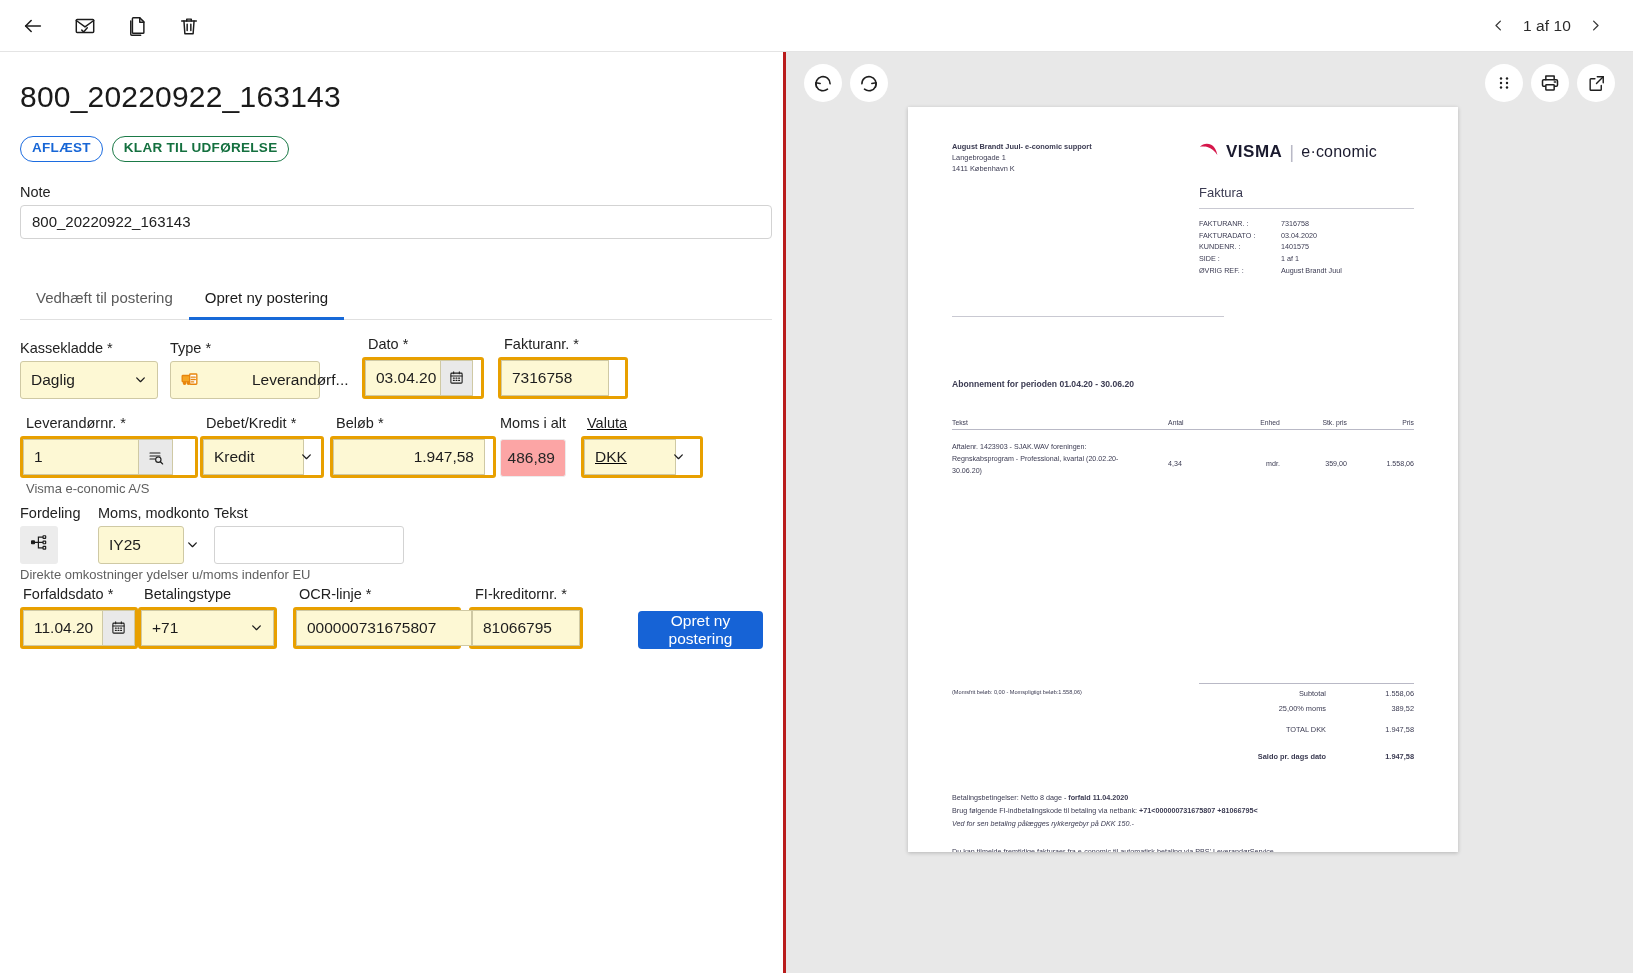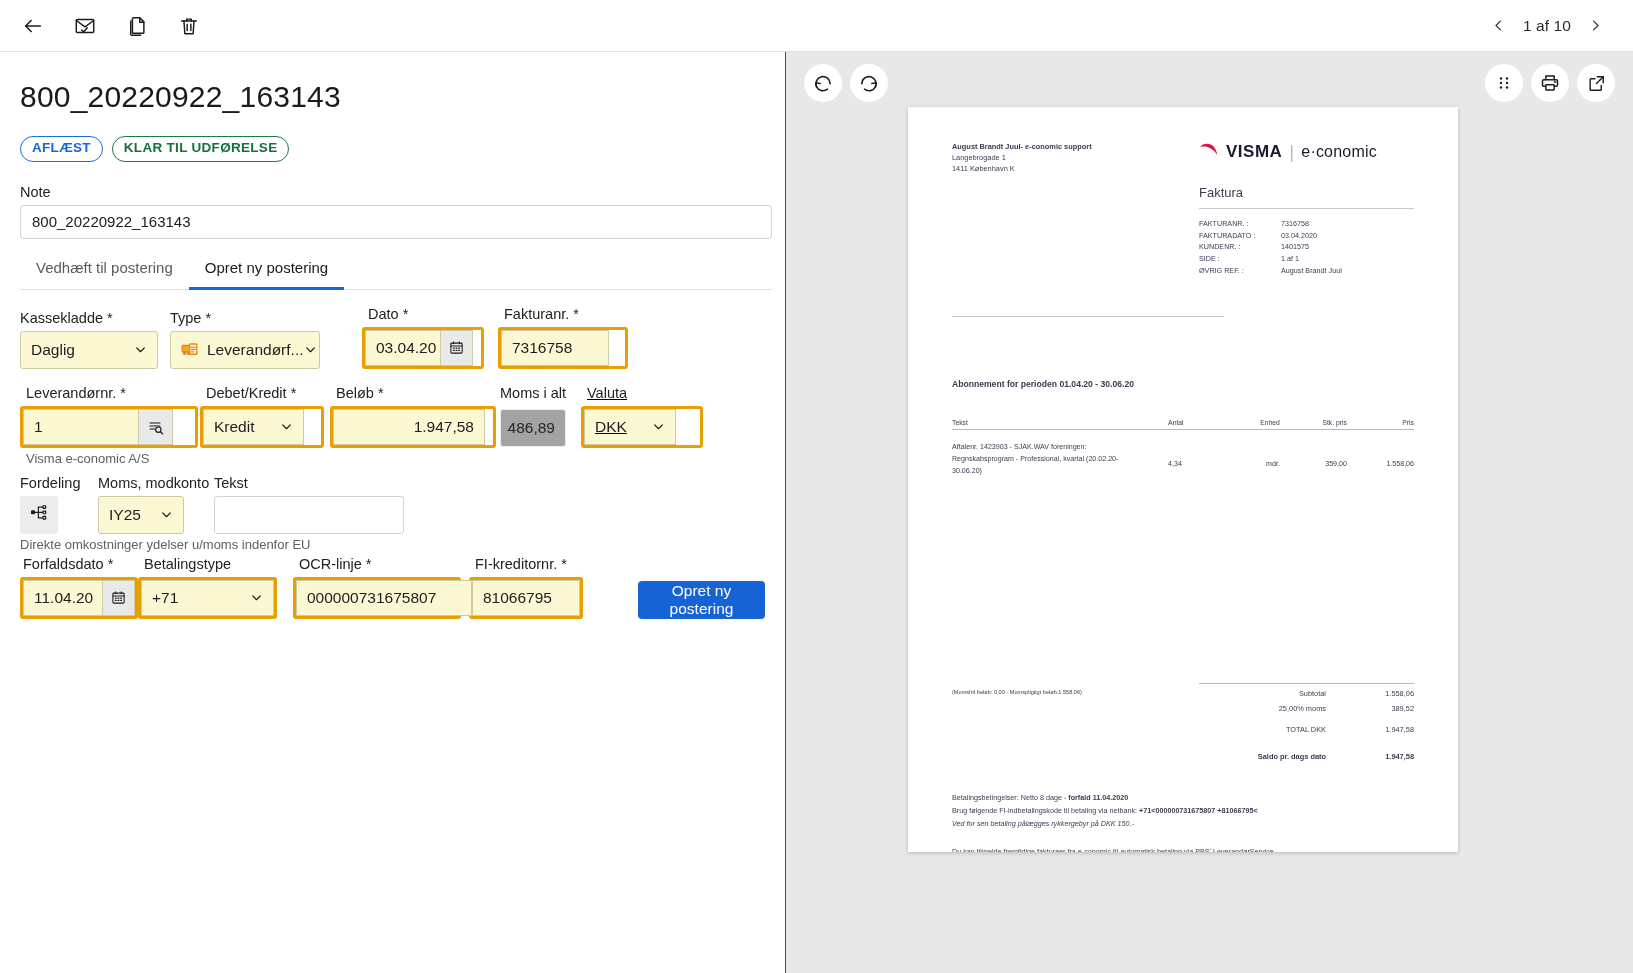--- a/index.html
+++ b/index.html
@@ -33,21 +33,21 @@
 
   
   .main { flex: 1 1 auto; display: flex; min-height: 0; }
 
   
   .leftpane {
     width: 786px; flex: 0 0 786px;
     padding: 22px 20px 0 20px;
     background: #fff;
     position: relative;
-    border-right: 1px solid #b91c1c;
+    border-right: 3px solid #b91c1c;
   }
   .doc-title {
     font-size: 30px; font-weight: 400; color: #1a1a1a;
     margin: 6px 0 22px 0; letter-spacing: .2px;
   }
   .badges { display: flex; gap: 9px; margin-bottom: 22px; }
   .badge {
     border-radius: 13px; padding: 3px 11px 4px 11px;
     font-size: 13.5px; font-weight: 700; letter-spacing: .3px;
     line-height: 1.25;
@@ -61,21 +61,21 @@
   }
   .note-input {
     width: 752px; height: 34px;
     border: 1px solid #d3d3d3; border-radius: 4px;
     padding: 0 11px; font-size: 15px; color: #202020;
     background: #fff;
     font-family: "Liberation Sans", sans-serif;
   }
 
   
-  .tabs { display: flex; gap: 0; margin-top: 14px; border-bottom: 1px solid #e0e0e0; width: 752px;}
+  .tabs { display: flex; gap: 0; margin-top: 44px; border-bottom: 1px solid #e0e0e0; width: 752px;}
   .tab {
     padding: 6px 16px 11px 16px; font-size: 15px; color: #5a5a5a; cursor: pointer;
     border-bottom: 3px solid transparent; margin-bottom: -1px;
   }
   .tab.active { color: #1a1a1a; border-bottom-color: #1769d8; }
 
   
   .rowblock { margin-top: 16px; }
   .frow { display: flex; align-items: flex-end; }
   .fgroup { display: flex; flex-direction: column; }
@@ -83,23 +83,24 @@
   
   .ctrl {
     background: #fdf8d4;
     border: 1px solid #cfc9a4;
     border-radius: 3px;
     height: 38px;
     display: flex; align-items: center;
     font-size: 15.5px; color: #1d1d1d;
     padding: 0 10px;
     position: relative;
+    gap: 45px;
   }
   .ctrl.plain { background: #fff; border: 1px solid #d3d3d3; }
-  .ctrl.grey  { background: #a3a3a3; border: 1px solid #ececec; color: #262626; text-align: center; }
+  .ctrl.grey  { background: #fca5a5; border: 1px solid #ececec; color: #262626; text-align: center; }
   .hlwrap { padding: 0; display: inline-block; border: 3px solid #e8a000; border-radius: 3px; }
   .hlwrap > .ctrl { border-radius: 0; height: 36px; }
 
   .sel-caret {
     margin-left: auto; width: 14px; height: 14px; flex: 0 0 14px;
     display:flex; align-items:center; justify-content:center; color:#1d1d1d;
   }
   .lookup-btn {
     width: 34px; height: 100%; background: #e9e9e9;
     display: flex; align-items: center; justify-content: center;

